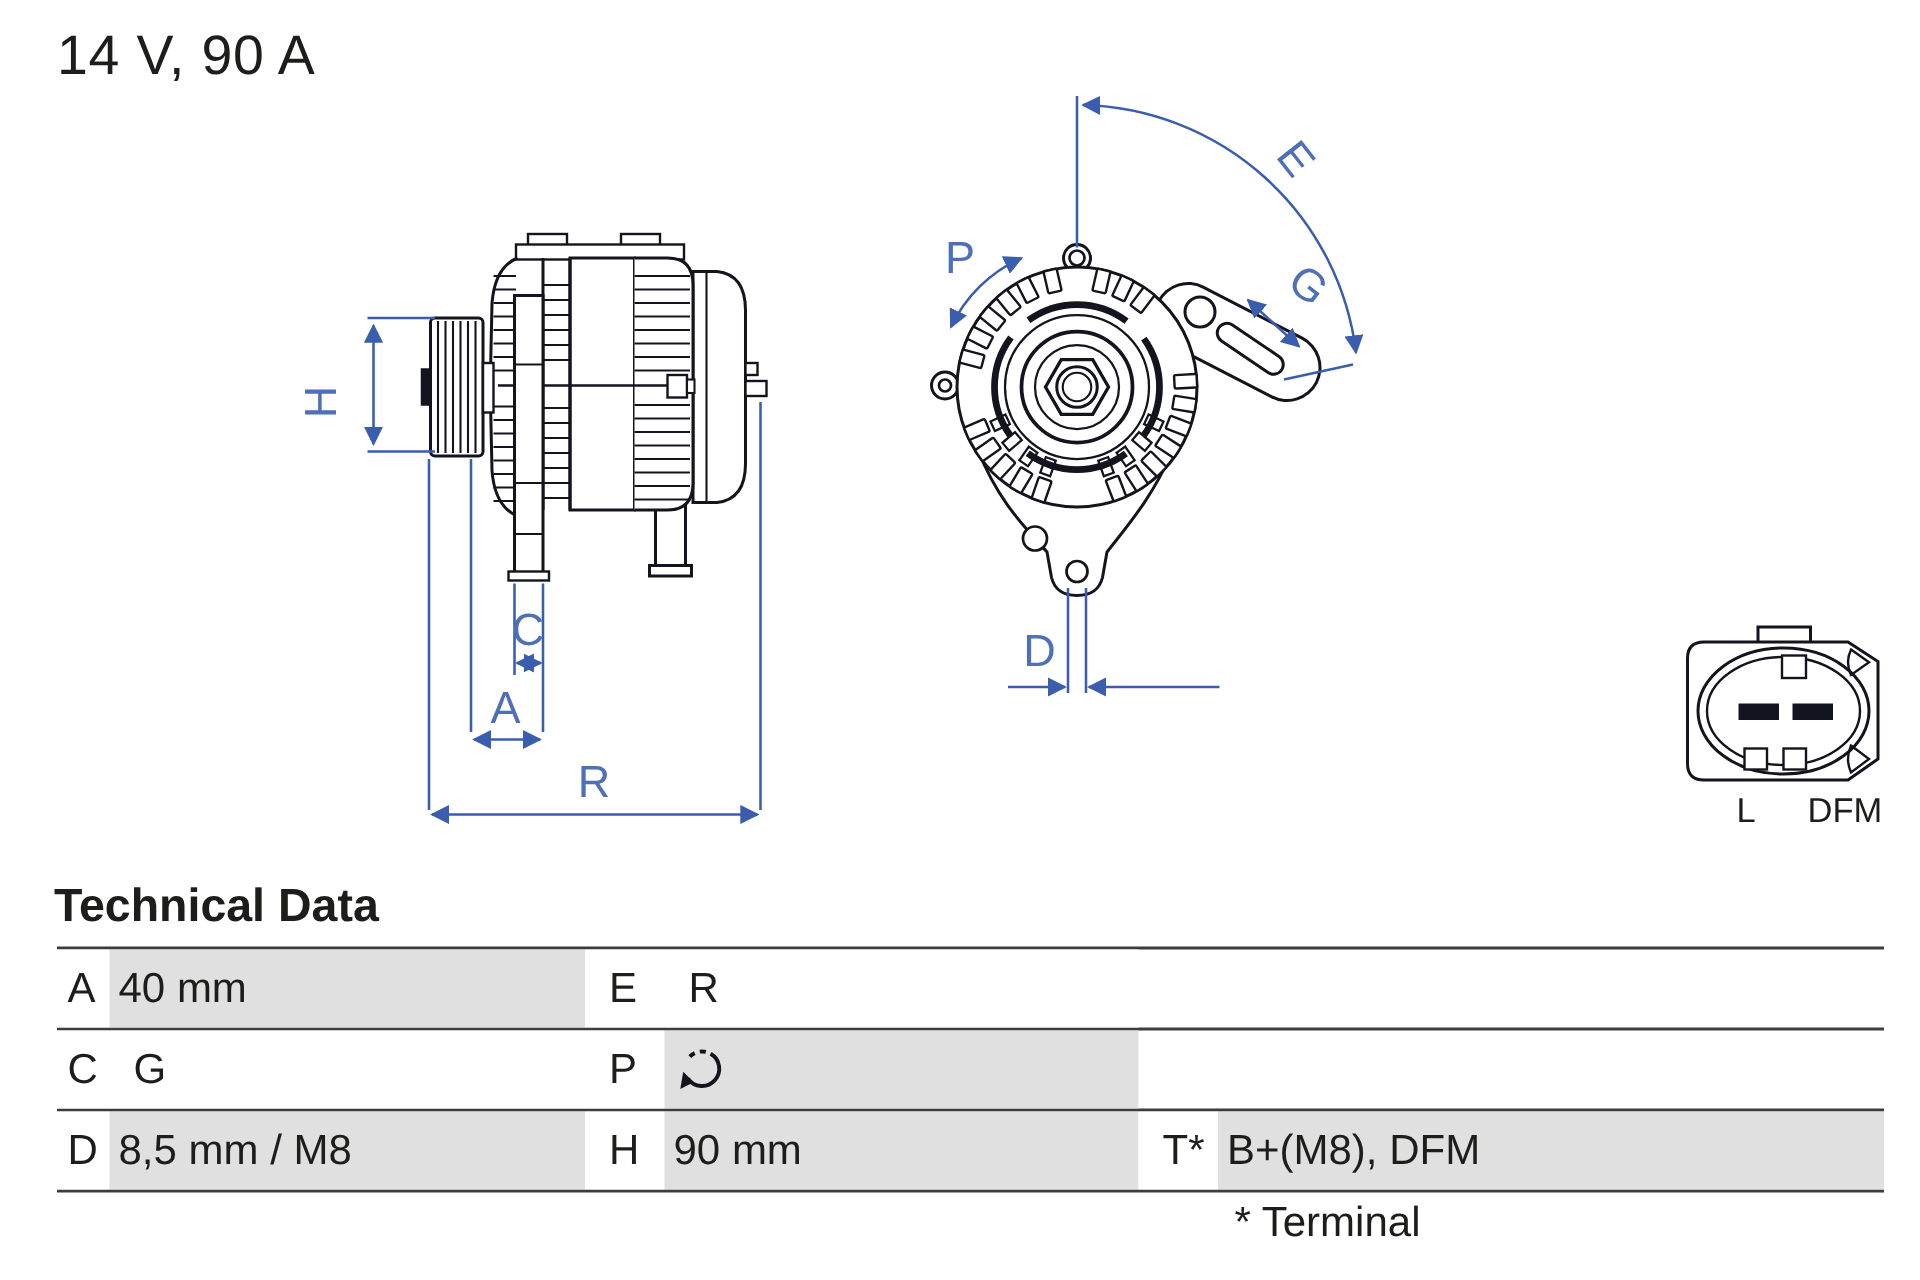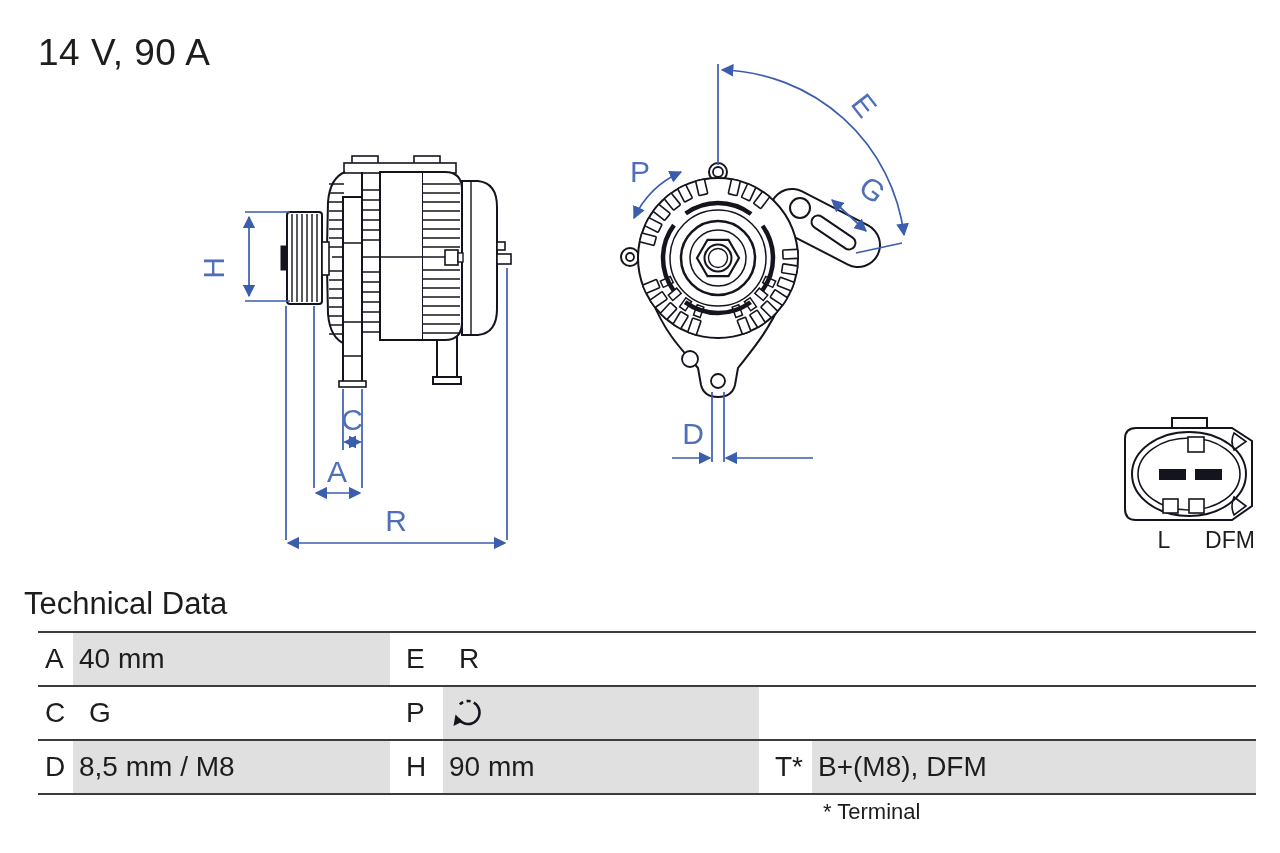--- a/index.html
+++ b/index.html
@@ -1,32 +1,32 @@
 <!DOCTYPE html>
 <html><head>
 <meta charset="utf-8">
 <style>
   * { margin:0; padding:0; box-sizing:border-box; }
   html,body { width:1280px; height:853px; background:#ffffff; overflow:hidden;
               font-family:"Liberation Sans", sans-serif; color:#1d1d1b; }
   #stage { position:relative; width:1280px; height:853px; background:#fff; }
 
-  .page-title { position:absolute; left:38px; top:16px; font-size:37px; font-weight:400; letter-spacing:.5px;margin-top:16px; }
-  .section-title { position:absolute; left:24px; top:586px; font-size:31px; font-weight:400; }
+  .page-title { position:absolute; left:38px; top:16px; font-size:37px; font-weight:400; letter-spacing:.5px; }
+  .section-title { position:absolute; left:36px; top:586px; font-size:31px; font-weight:700; }
 
   #art { position:absolute; left:0; top:0; }
 
   
   .tdata { position:absolute; left:38px; top:631px; width:1218px; border-top:2px solid #3c3c3c; }
   .trow { display:grid; grid-template-columns:35px 317px 53px 316px 53px 444px; height:54px;
           border-bottom:2px solid #3c3c3c; font-size:28px; }
   .tkey { background:#fff; display:flex; align-items:center; padding-left:7px; }
   .tkey.mid, .tkey.right { padding-left:16px; }
   .tval { background:#e0e0e0; display:flex; align-items:center; padding-left:6px; }
-  .footnote { position:absolute; left:823px; top:799px; font-size:22px; }
+  .footnote { position:absolute; left:823px; top:799px; font-size:28px; }
 
   .blueb { fill:none; stroke:#3a5dae; stroke-width:1.7; }
   .bluetxt { fill:#4f6fb8; font-size:30px; font-weight:400; }
   svg text { font-family:"Liberation Sans", sans-serif; }
 </style>
 </head>
 <body>
 
 <div id="stage">
 

